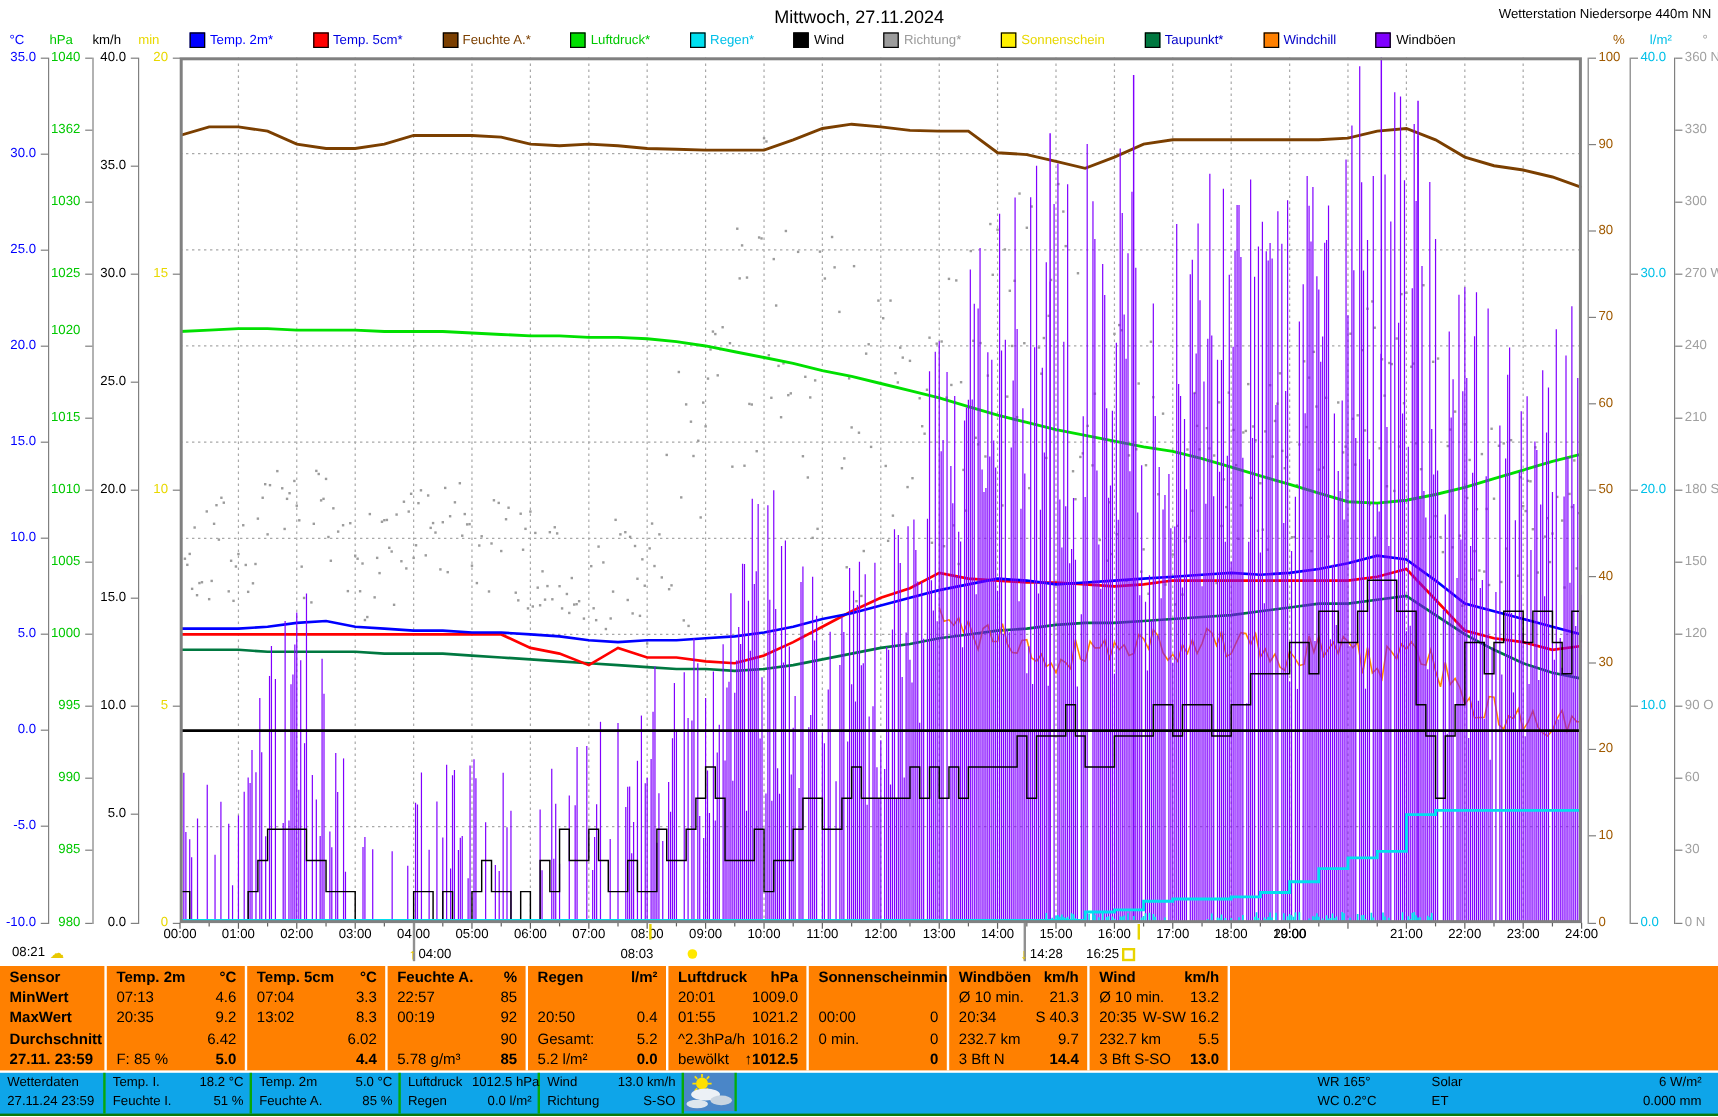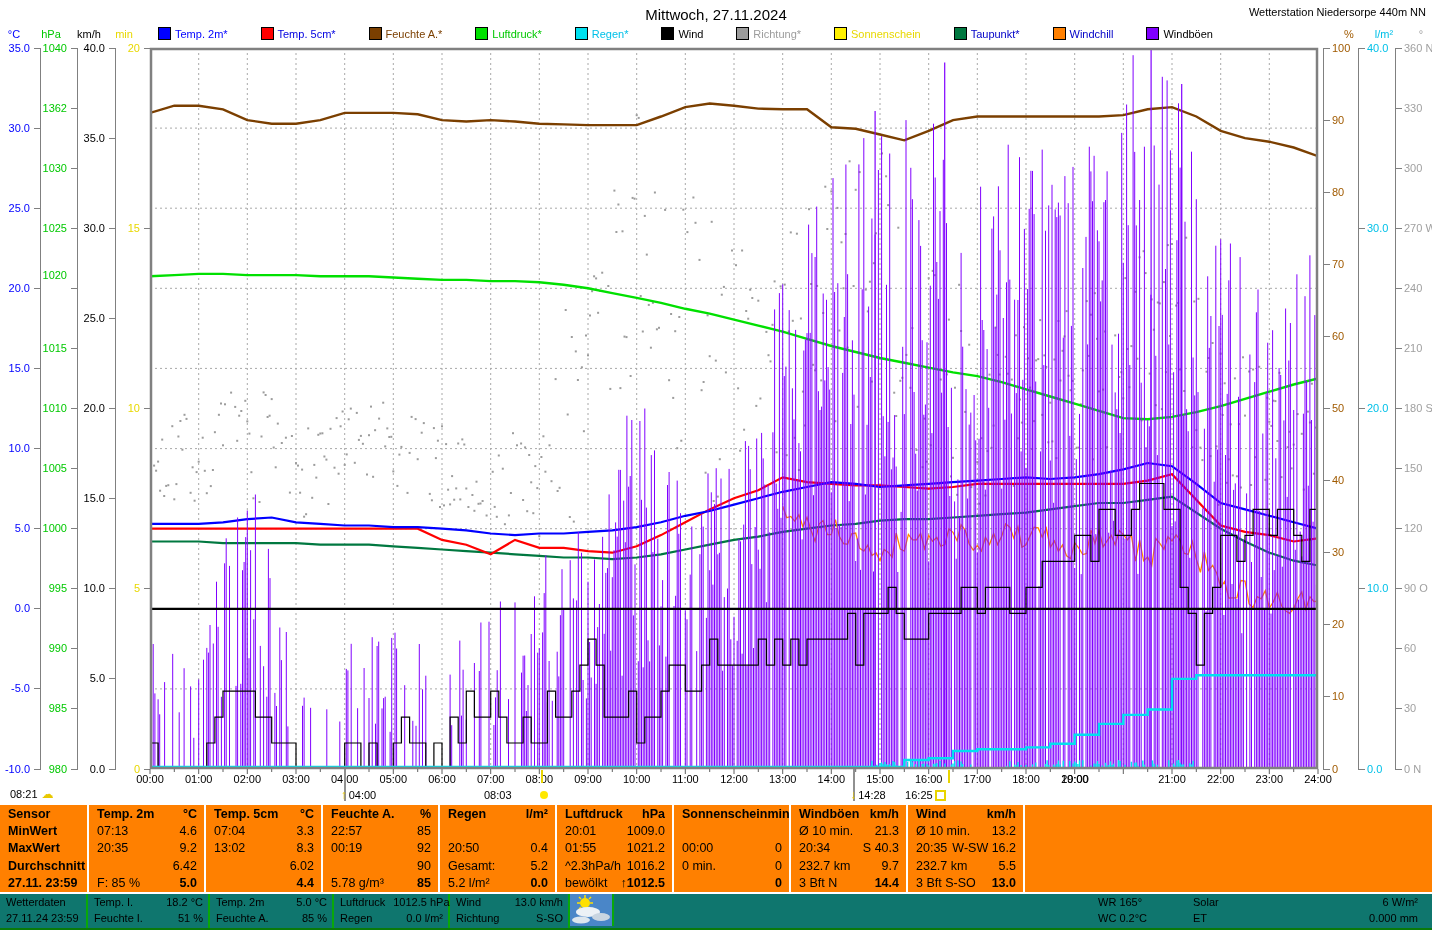--- a/index.html
+++ b/index.html
@@ -1456,21 +1456,21 @@
       <div class="tlab" style="left: 1249.33px;">23:00</div>
       <div class="tlab" style="left: 1298px;">24:00</div>
     </div>
   <div id="annotations">
       <div class="mark gray" style="left: 343.667px;"></div>
       <div class="ann" style="left: 340.667px;">
         <span class="ic-a">↑</span>
         <span>04:00</span>
       </div>
       <div class="mark yellow" style="left: 540.767px;"></div>
-      <div class="ann" style="left: 484px; gap: 28px;">
+      <div class="ann" style="left: 517px; gap: 28px;">
         <span>08:03</span>
         <span class="ic-sun"></span>
       </div>
       <div class="mark gray" style="left: 853.207px;"></div>
       <div class="ann" style="left: 850.207px;">
         <span class="ic-a">↓</span>
         <span>14:28</span>
       </div>
       <div class="mark yellow" style="left: 948.107px;"></div>
       <div class="ann" style="left: 905.107px;">
@@ -1661,21 +1661,21 @@
           <span class="lft">232.7 km</span>
           <span class="rgt">5.5</span>
         </div>
         <div class="st-line">
           <span class="lft">3 Bft S-SO</span>
           <span class="rgt b">13.0</span>
         </div>
       </div>
       <div class="st-col"></div>
     </div>
-  <div id="statusbar" style="background: #0f766e;">
+  <div id="statusbar" style="background: #0ea5e9;">
       <div class="sb-cell" style="width: 88px; box-sizing: border-box;">
         <div class="sb-line">
           <span>Wetterdaten</span>
           <span class="rgt"></span>
         </div>
         <div class="sb-line">
           <span>27.11.24 23:59</span>
           <span class="rgt"></span>
         </div>
       </div>

